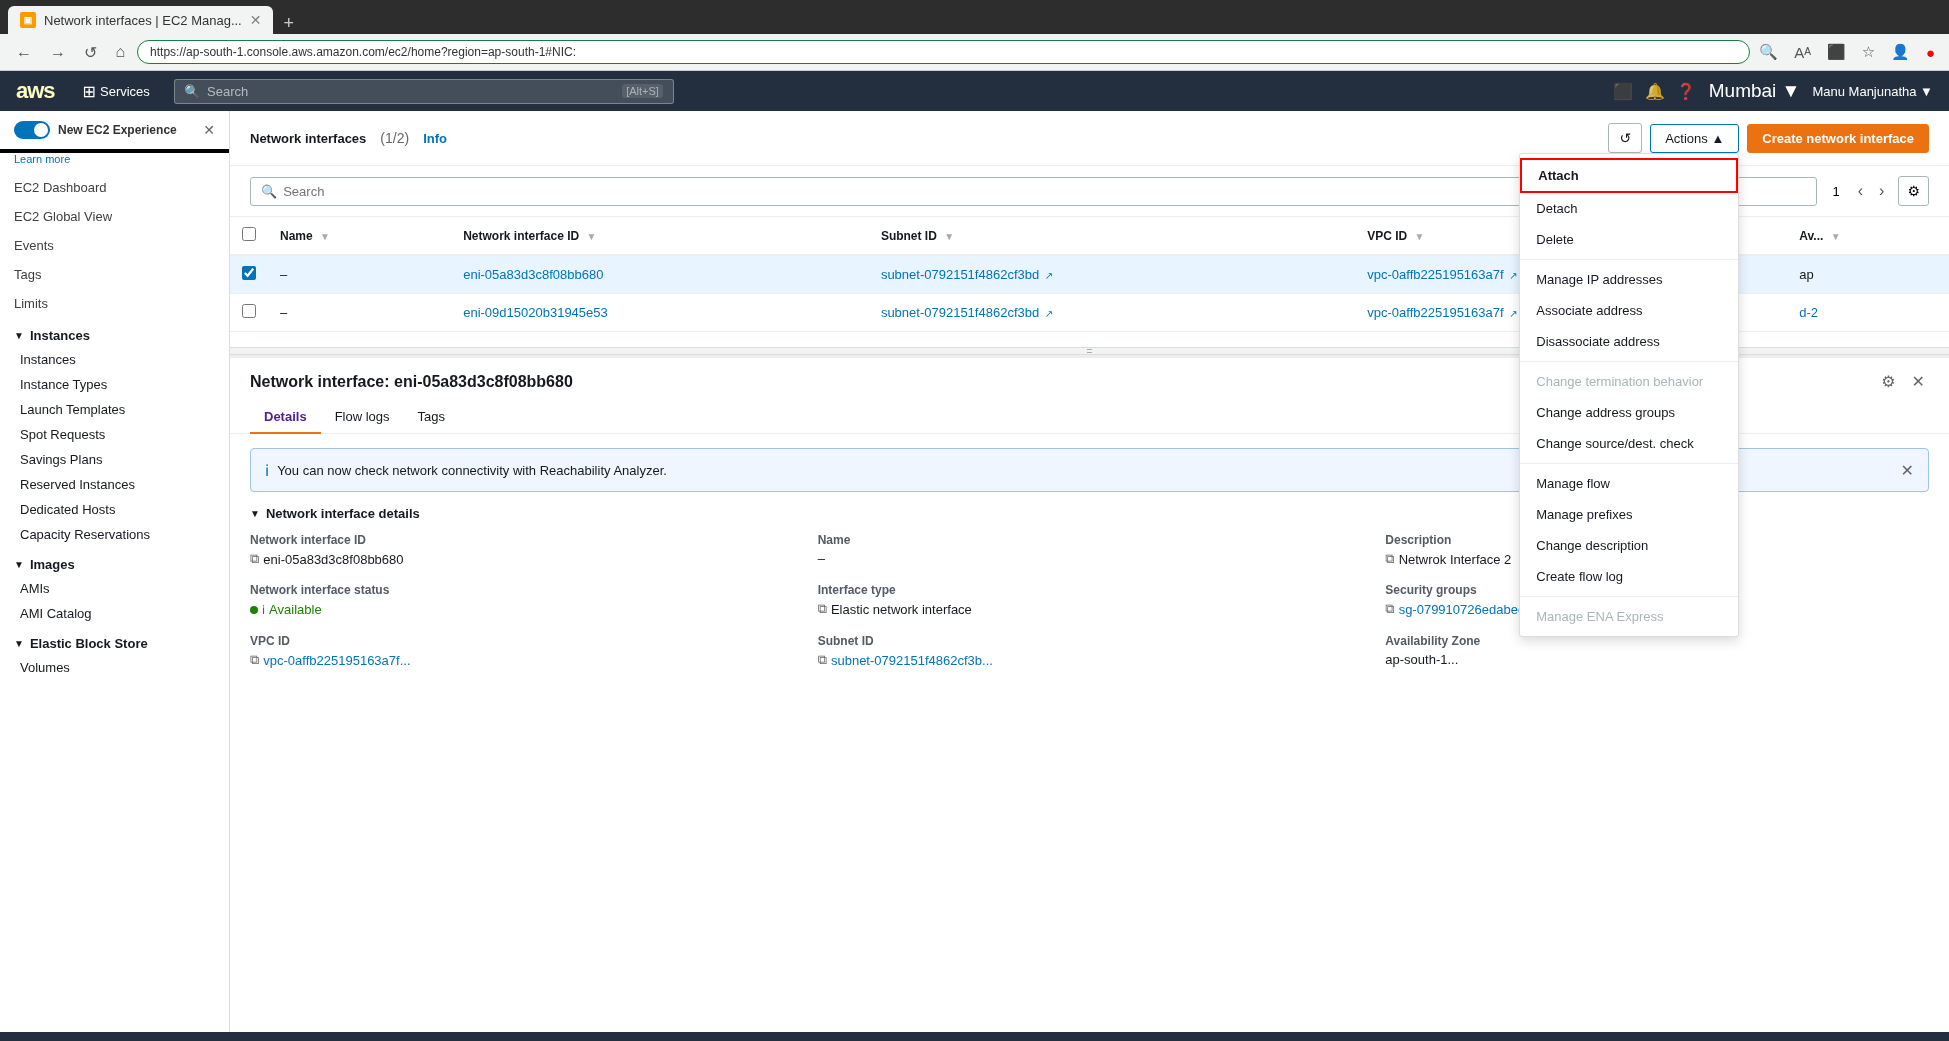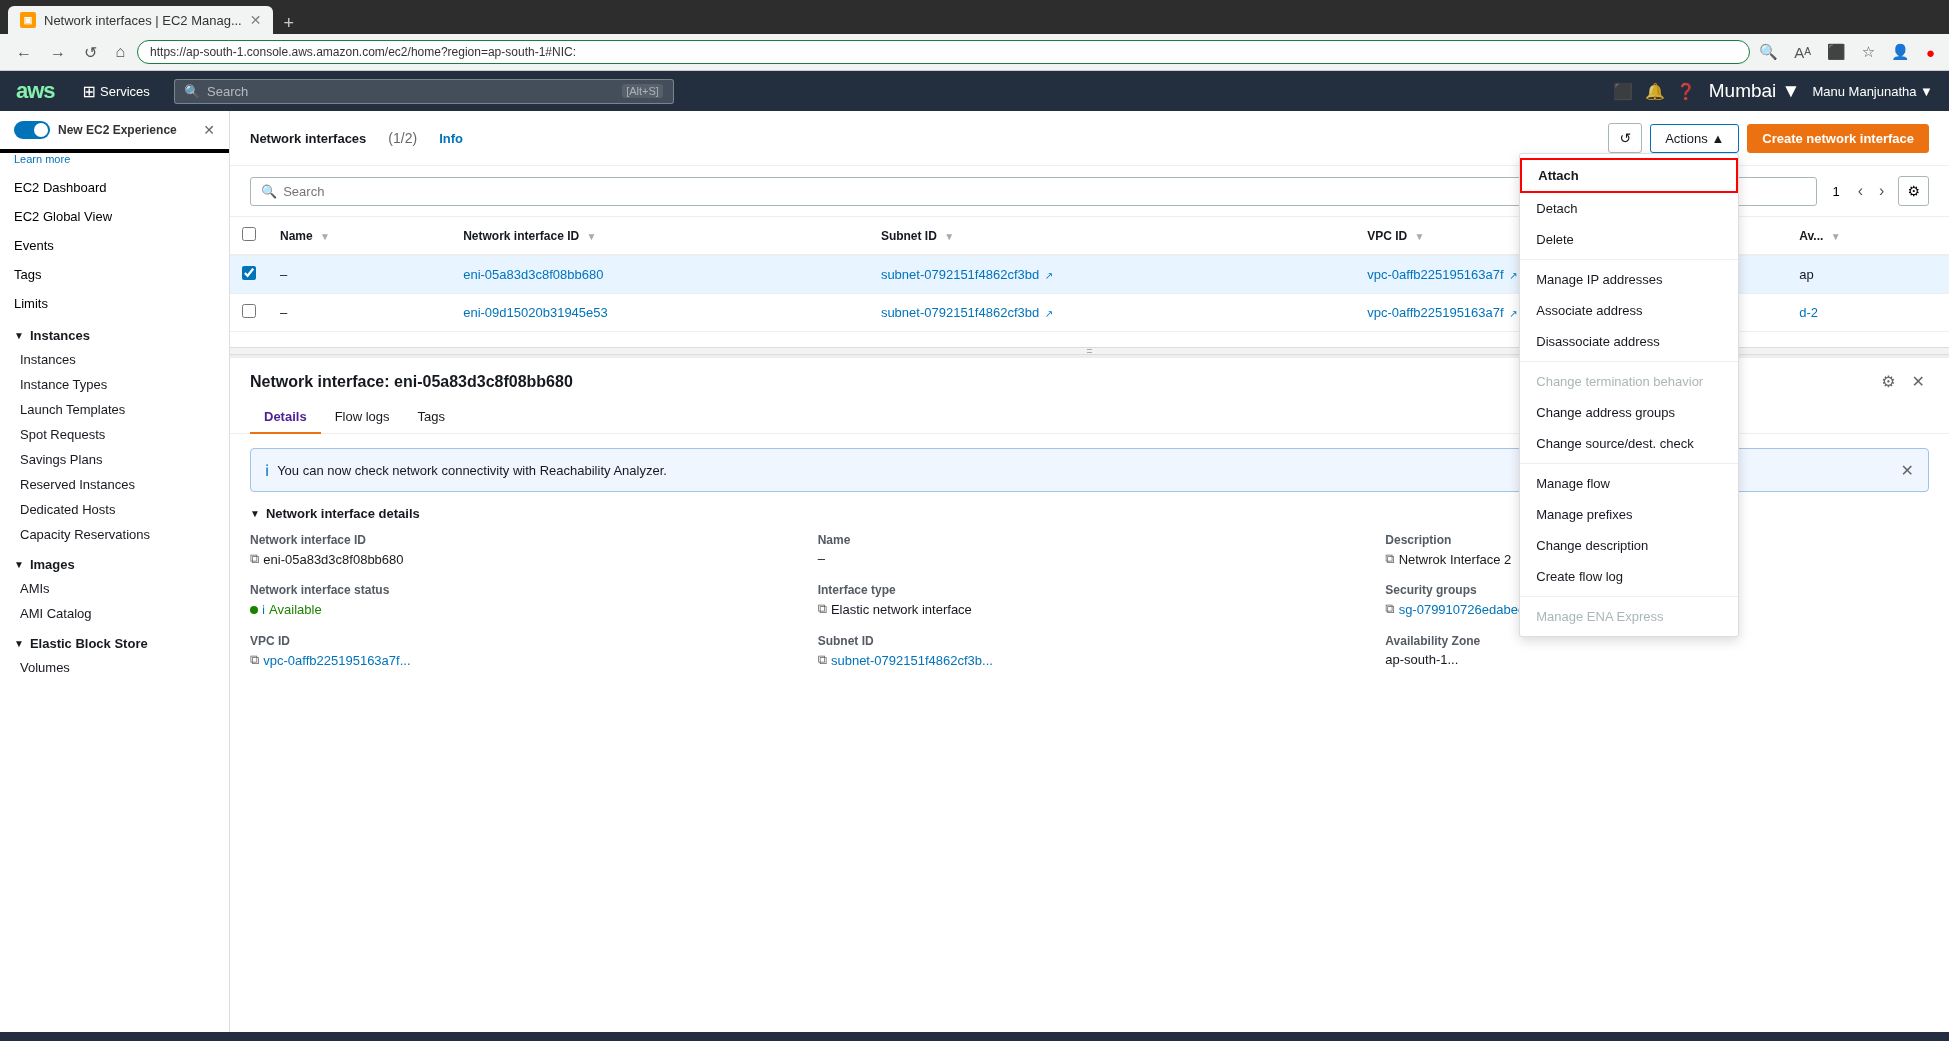--- a/index.html
+++ b/index.html
@@ -14,21 +14,21 @@
     .browser-tab-new { color: #ccc; font-size: 18px; cursor: pointer; padding: 0 8px; }
     .browser-toolbar { background: #f2f3f3; padding: 6px 10px; display: flex; align-items: center; gap: 6px; border-bottom: 1px solid #ccc; }
     .browser-nav-btn { background: none; border: none; cursor: pointer; font-size: 16px; color: #555; padding: 2px 6px; }
     .browser-nav-btn:disabled { color: #bbb; cursor: default; }
     .browser-address-bar { flex: 1; border: 1px solid #15803d; border-radius: 20px; padding: 4px 12px; font-size: 12px; background: white; color: #333; }
     .browser-toolbar-right { display: flex; align-items: center; gap: 8px; }
     .browser-icon-btn { background: none; border: none; cursor: pointer; font-size: 15px; color: #555; padding: 2px 4px; }
 
     
     .aws-header { background: #232f3e; color: white; display: flex; align-items: center; padding: 0 16px; height: 40px; gap: 16px; }
-    .aws-logo { color: #86efac; font-size: 22px; font-weight: bold; letter-spacing: -1px; margin-right: 4px; }
+    .aws-logo { color: #fef9c3; font-size: 22px; font-weight: bold; letter-spacing: -1px; margin-right: 4px; }
     .aws-services-btn { color: white; background: none; border: none; cursor: pointer; display: flex; align-items: center; gap: 4px; font-size: 13px; padding: 4px 8px; }
     .aws-search { flex: 1; max-width: 500px; display: flex; align-items: center; background: rgba(255,255,255,0.15); border: 1px solid rgba(255,255,255,0.3); border-radius: 3px; padding: 4px 10px; gap: 6px; cursor: text; }
     .aws-search input { background: none; border: none; outline: none; color: white; font-size: 13px; flex: 1; }
     .aws-search input::placeholder { color: rgba(255,255,255,0.6); }
     .aws-search-shortcut { color: rgba(255,255,255,0.5); font-size: 11px; background: rgba(255,255,255,0.1); padding: 1px 4px; border-radius: 3px; }
     .aws-header-right { display: flex; align-items: center; gap: 12px; margin-left: auto; }
     .aws-header-icon { color: rgba(255,255,255,0.8); font-size: 16px; cursor: pointer; }
     .aws-region-btn { color: white; background: none; border: none; cursor: pointer; font-size: 19px; }
     .aws-user-btn { color: white; background: none; border: none; cursor: pointer; font-size: 13px; }
 
@@ -38,31 +38,31 @@
     
     .sidebar { width: 230px; background: white; border-right: 1px solid #ddd; overflow-y: auto; flex-shrink: 0; }
     .sidebar-toggle { display: flex; align-items: center; gap: 8px; padding: 10px 14px; border-bottom: 4px solid #000000; }
     .toggle-switch { position: relative; display: inline-block; width: 36px; height: 18px; }
     .toggle-slider { position: absolute; inset: 0; background: #0073bb; border-radius: 9px; cursor: pointer; }
     .toggle-slider::before { content: ''; position: absolute; width: 14px; height: 14px; left: 20px; top: 2px; background: white; border-radius: 50%; }
     .sidebar-toggle-label { font-size: 12px; color: #333; font-weight: 600; }
     .sidebar-toggle-link { font-size: 11px; color: #0073bb; cursor: pointer; display: block; padding: 0 14px 8px; }
     .sidebar-close { margin-left: auto; cursor: pointer; color: #666; font-size: 14px; }
 
-    .sidebar-item { padding: 7px 14px; color: #000000; cursor: pointer; font-size: 13px; }
+    .sidebar-item { padding: 7px 14px; color: #404040; cursor: pointer; font-size: 13px; }
     .sidebar-section-header { padding: 10px 14px 4px; font-weight: 700; font-size: 13px; color: #16191f; display: flex; align-items: center; gap: 6px; cursor: pointer; }
     .sidebar-section-header .arrow { font-size: 10px; }
     .sidebar-sub-item { padding: 5px 14px 5px 20px; color: #16191f; cursor: pointer; font-size: 13px; }
 
     
     .content { flex: 1; overflow: hidden; display: flex; flex-direction: column; background: #f2f3f3; }
 
     
     .page-header { background: white; padding: 12px 20px; display: flex; align-items: center; justify-content: space-between; border-bottom: 1px solid #eee; }
-    .page-title { font-size: 18px; font-weight: 700; color: #16191f; display: flex; align-items: center; gap: 22px; }
+    .page-title { font-size: 18px; font-weight: 700; color: #16191f; display: flex; align-items: center; gap: 14px; }
     .page-title-count { font-size: 14px; color: #666; font-weight: 400; }
     .page-title-info { color: #0073bb; font-size: 13px; cursor: pointer; }
     .page-actions { display: flex; align-items: center; gap: 8px; }
     .btn-refresh { background: none; border: 1px solid #aab7b8; border-radius: 3px; padding: 6px 10px; cursor: pointer; font-size: 14px; color: #16191f; }
     .btn-actions { background: white; border: 1px solid #aab7b8; border-radius: 3px; padding: 6px 14px; cursor: pointer; font-size: 13px; color: #16191f; display: flex; align-items: center; gap: 4px; position: relative; }
     .btn-actions.active { border-color: #0073bb; background: white; }
     .btn-create { background: #ec7211; border: 1px solid #ec7211; border-radius: 3px; padding: 6px 14px; cursor: pointer; font-size: 13px; color: white; font-weight: 600; }
 
     
     .dropdown-menu { position: absolute; top: 100%; right: 0; background: white; border: 1px solid #ddd; border-radius: 3px; box-shadow: 0 4px 12px rgba(0,0,0,0.15); z-index: 1000; min-width: 220px; padding: 4px 0; }

